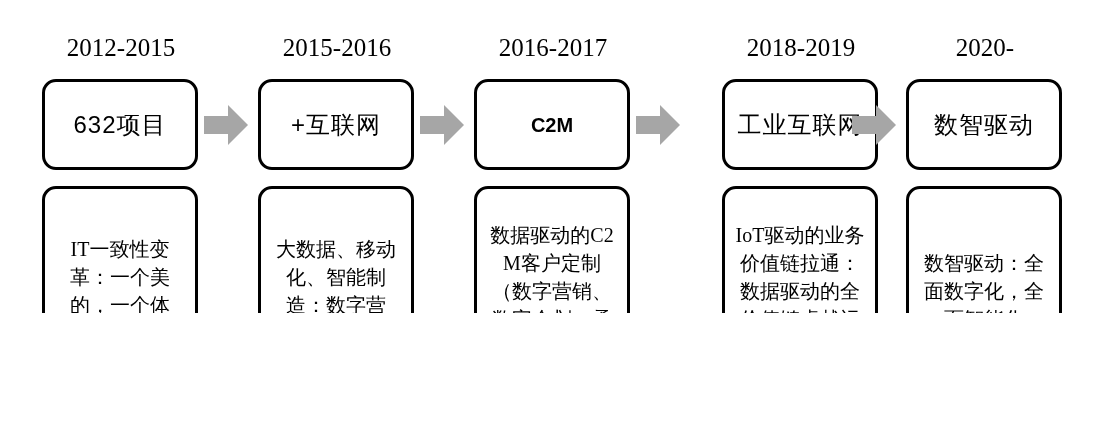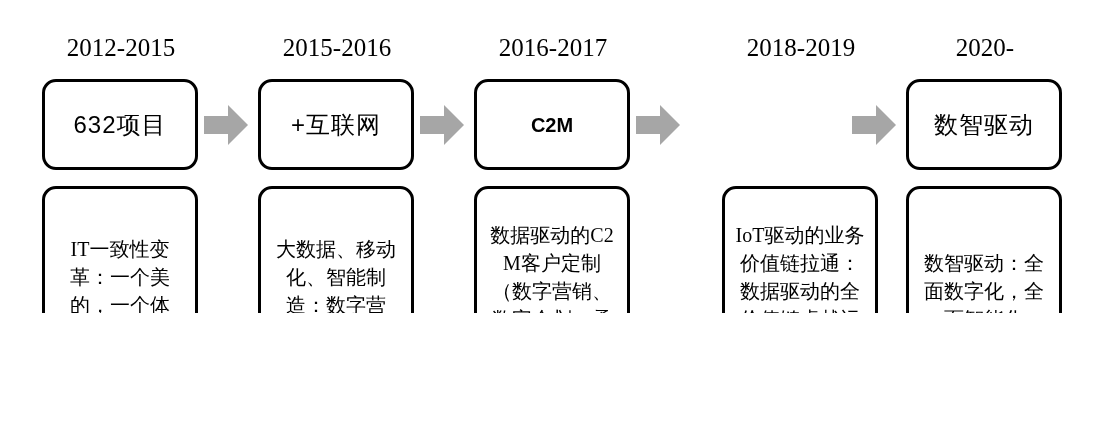--- a/index.html
+++ b/index.html
@@ -145,20 +145,23 @@
   </div>
 
   <div class="arrow" style="left:636px;">
     <svg viewBox="0 0 44 42" xmlns="http://www.w3.org/2000/svg" aria-hidden="true">
       <polygon points="0,12 24,12 24,1 44,21 24,41 24,30 0,30" fill="#a6a6a6"></polygon>
     </svg>
   </div>
 
   <div class="column" style="left:722px;">
     <div class="col-header">2018-2019</div>
+    <div class="title-box">
+      <span class="title-text">工业互联网</span>
+    </div>
     <div class="detail-box">
       <span class="detail-text">IoT驱动的业务价值链拉通：数据驱动的全价值链卓越运营</span>
     </div>
   </div>
 
   <div class="arrow" style="left:852px;">
     <svg viewBox="0 0 44 42" xmlns="http://www.w3.org/2000/svg" aria-hidden="true">
       <polygon points="0,12 24,12 24,1 44,21 24,41 24,30 0,30" fill="#a6a6a6"></polygon>
     </svg>
   </div>

